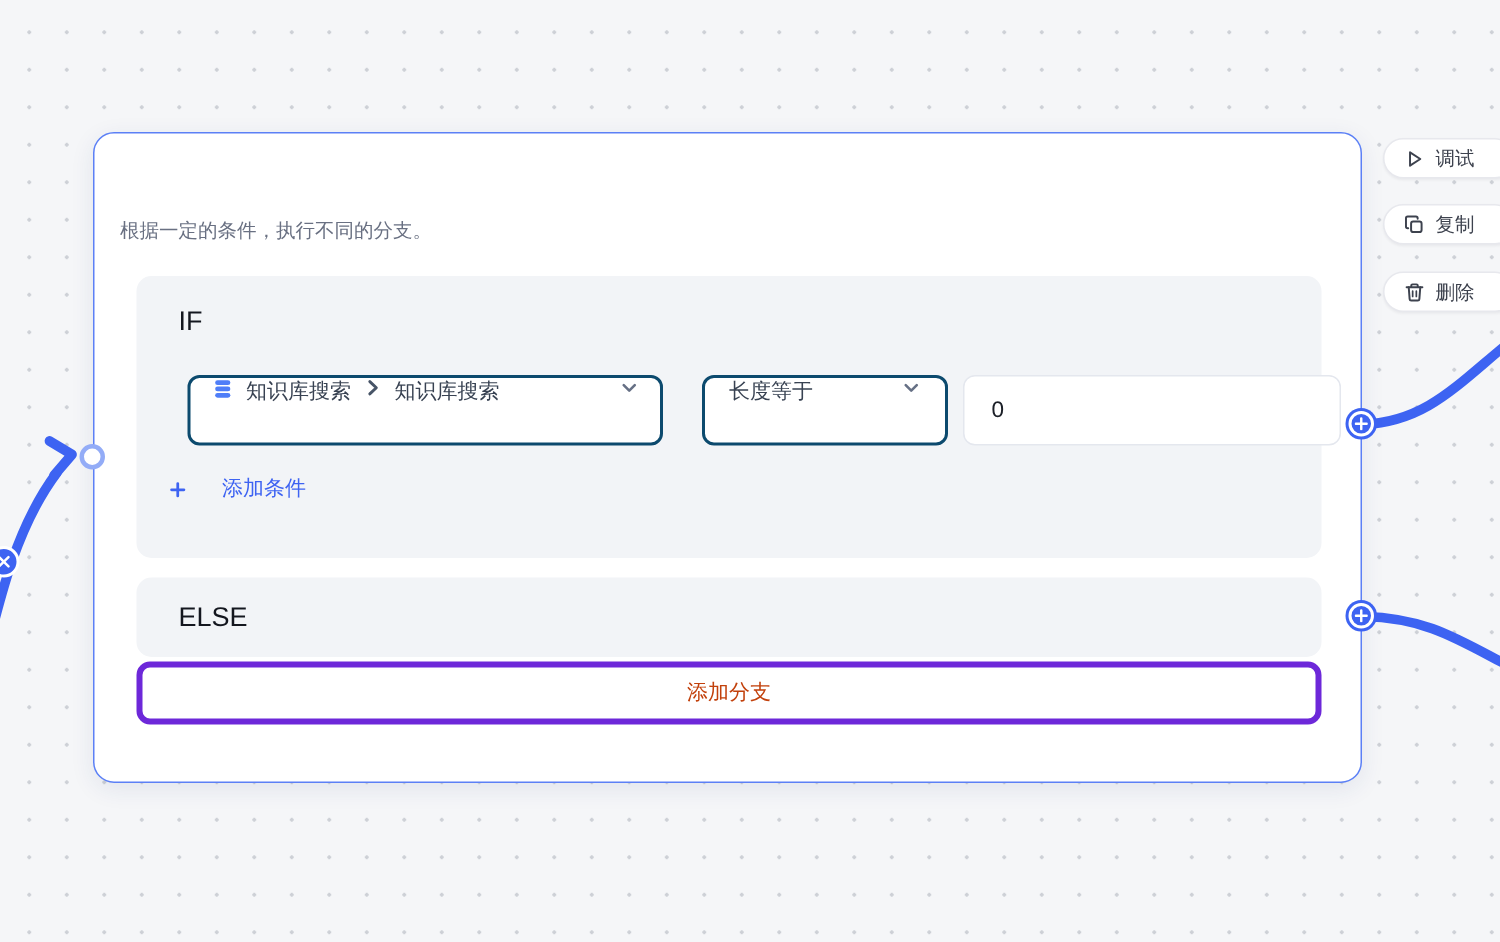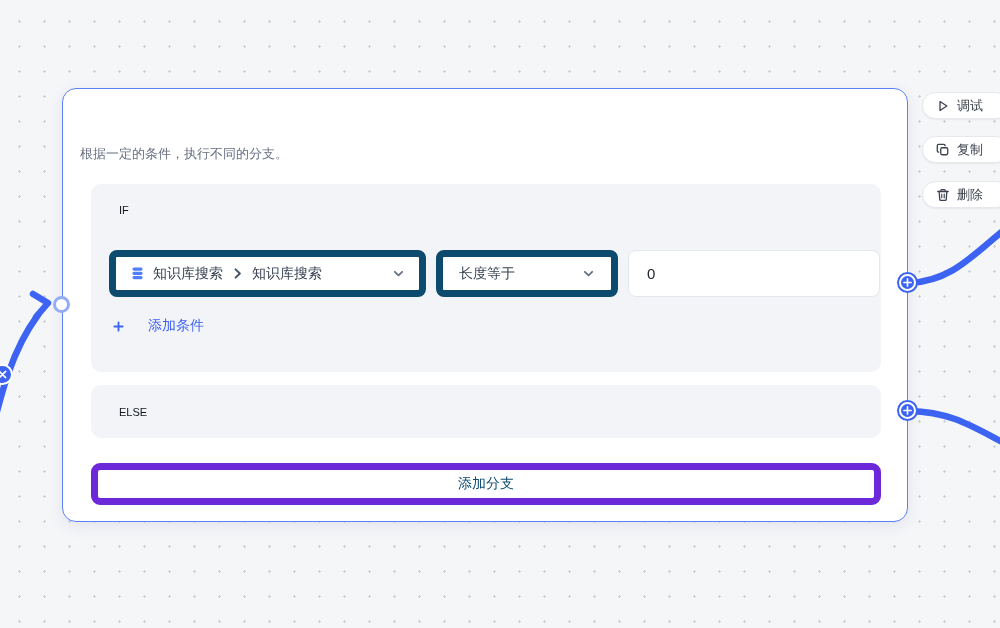--- a/index.html
+++ b/index.html
@@ -29,49 +29,49 @@
   .node-title { font-size: 18px; font-weight: 700; color: #16181f; margin: 0; line-height: 1; }
   .edit-btn { display: flex; align-items: center; cursor: pointer; background: none; border: none; padding: 0; }
   .node-desc { position: absolute; left: 17px; top: 56px; font-size: 13px; color: #697082; margin: 0; }
 
   .section {
     position: absolute; left: 28px; width: 790px;
     background: #f2f4f7; border-radius: 10px;
   }
   .section-if { top: 95px; height: 188px; }
   .section-else { top: 296px; height: 53px; display: flex; align-items: center; padding-left: 28px; }
-  .section-label { font-size: 11px; font-weight: 500; color: #14171f; text-align: right; }
+  .section-label { font-size: 18px; font-weight: 500; color: #14171f; text-align: right; }
   .if-label { position: absolute; left: 28px; top: 20px; }
 
   .cond-row { position: absolute; left: 18px; top: 66px; display: flex; gap: 10px; }
   .selector {
-    height: 47px; background: #fff; border: 7px solid #0c4a6e; border-radius: 8px;
-    display: flex; align-items: center; cursor: pointer;
-    font-size: 14px; color: #384252;
+    height: 47px; background: #fff; border: 2px solid #0c4a6e; border-radius: 8px;
+    display: flex; align-items: flex-start; cursor: pointer;
+    font-size: 14px; color: #384252; margin-left: 16px;
   }
   .variable-selector { width: 317px; padding: 0 14px; gap: 8px; }
   .variable-selector .spacer { flex: 1; }
-  .operator-selector { width: 182px; padding: 0 16px; justify-content: space-between; }
+  .operator-selector { width: 164px; padding: 0 16px; justify-content: space-between; }
   .value-input {
     width: 252px; height: 47px; background: #fff; border: 1px solid #e4e7ee; border-radius: 8px;
     padding: 0 18px; font-size: 15px; color: #1b1f27; outline: none;
     font-family: "Liberation Sans", "DejaVu Sans", sans-serif;
   }
   .add-condition {
     position: absolute; left: 22px; top: 130px; height: 24px;
     display: flex; align-items: center; gap: 24px;
     background: none; border: none; padding: 0; cursor: pointer;
     font-size: 14px; color: #3e63f2;
   }
 
   .add-branch {
-    position: absolute; left: 28px; top: 374px; width: 790px; height: 42px;
-    background: #fff; border: 7px solid #6d28d9; border-radius: 9px;
+    position: absolute; left: 28px; top: 352px; width: 790px; height: 42px;
+    background: #fff; border: 4px solid #6d28d9; border-radius: 9px;
     display: flex; align-items: center; justify-content: center;
-    font-size: 14px; color: #0c4a6e; cursor: pointer;
+    font-size: 14px; color: #c2410c; cursor: pointer;
   }
 
   
   .tool-btn {
     position: absolute; left: 922px; width: 88px; height: 27px;
     background: #fff; border: 1px solid #e7e8ed; border-radius: 14px;
     box-shadow: 0 1px 2px rgba(16,24,40,.06);
     display: flex; align-items: center; gap: 7px; padding: 0 0 0 13px;
     font-size: 13px; color: #3d424e; cursor: pointer; z-index: 2;
   }

